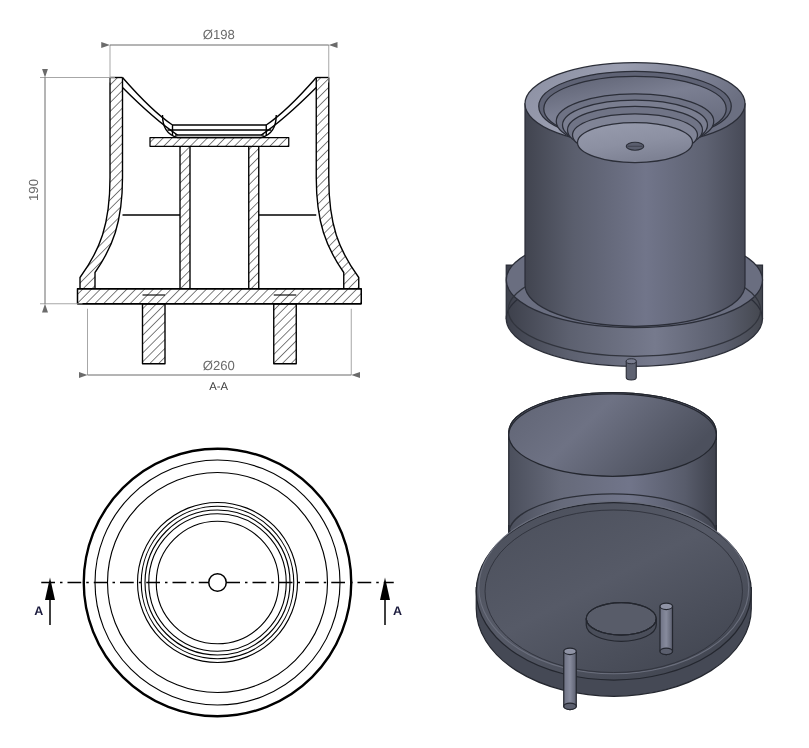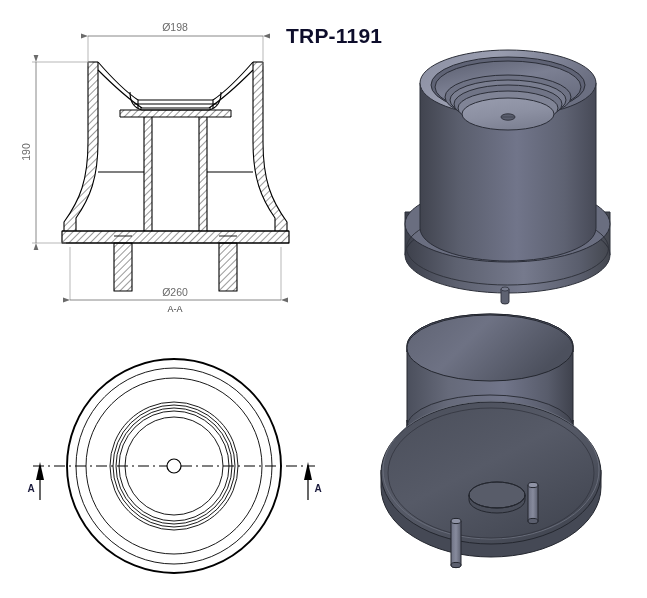--- a/index.html
+++ b/index.html
@@ -55,21 +55,20 @@
     font-size: 10px;
     font-weight: bold;
     fill: #1a1a3c;
   }
 </style>
 </head>
 <body>
 
 <div id="sheet">
 
-  <div class="abs" id="part-title">TRP-1191</div>
 
   <svg class="layer" viewBox="0 0 647 598">
     <defs>
       <pattern id="hatch" patternUnits="userSpaceOnUse" width="5" height="5" patternTransform="rotate(45)">
         <line x1="0" y1="0" x2="0" y2="5" stroke="#000000" stroke-width="0.8"></line>
       </pattern>
       <marker id="arrL" markerWidth="8" markerHeight="6" refX="7" refY="3" orient="auto" markerUnits="userSpaceOnUse">
         <path d="M7,3 L0,0.6 L0,5.4 Z" fill="#6b6b6b"></path>
       </marker>
       <marker id="arrR" markerWidth="8" markerHeight="6" refX="1" refY="3" orient="auto" markerUnits="userSpaceOnUse">

